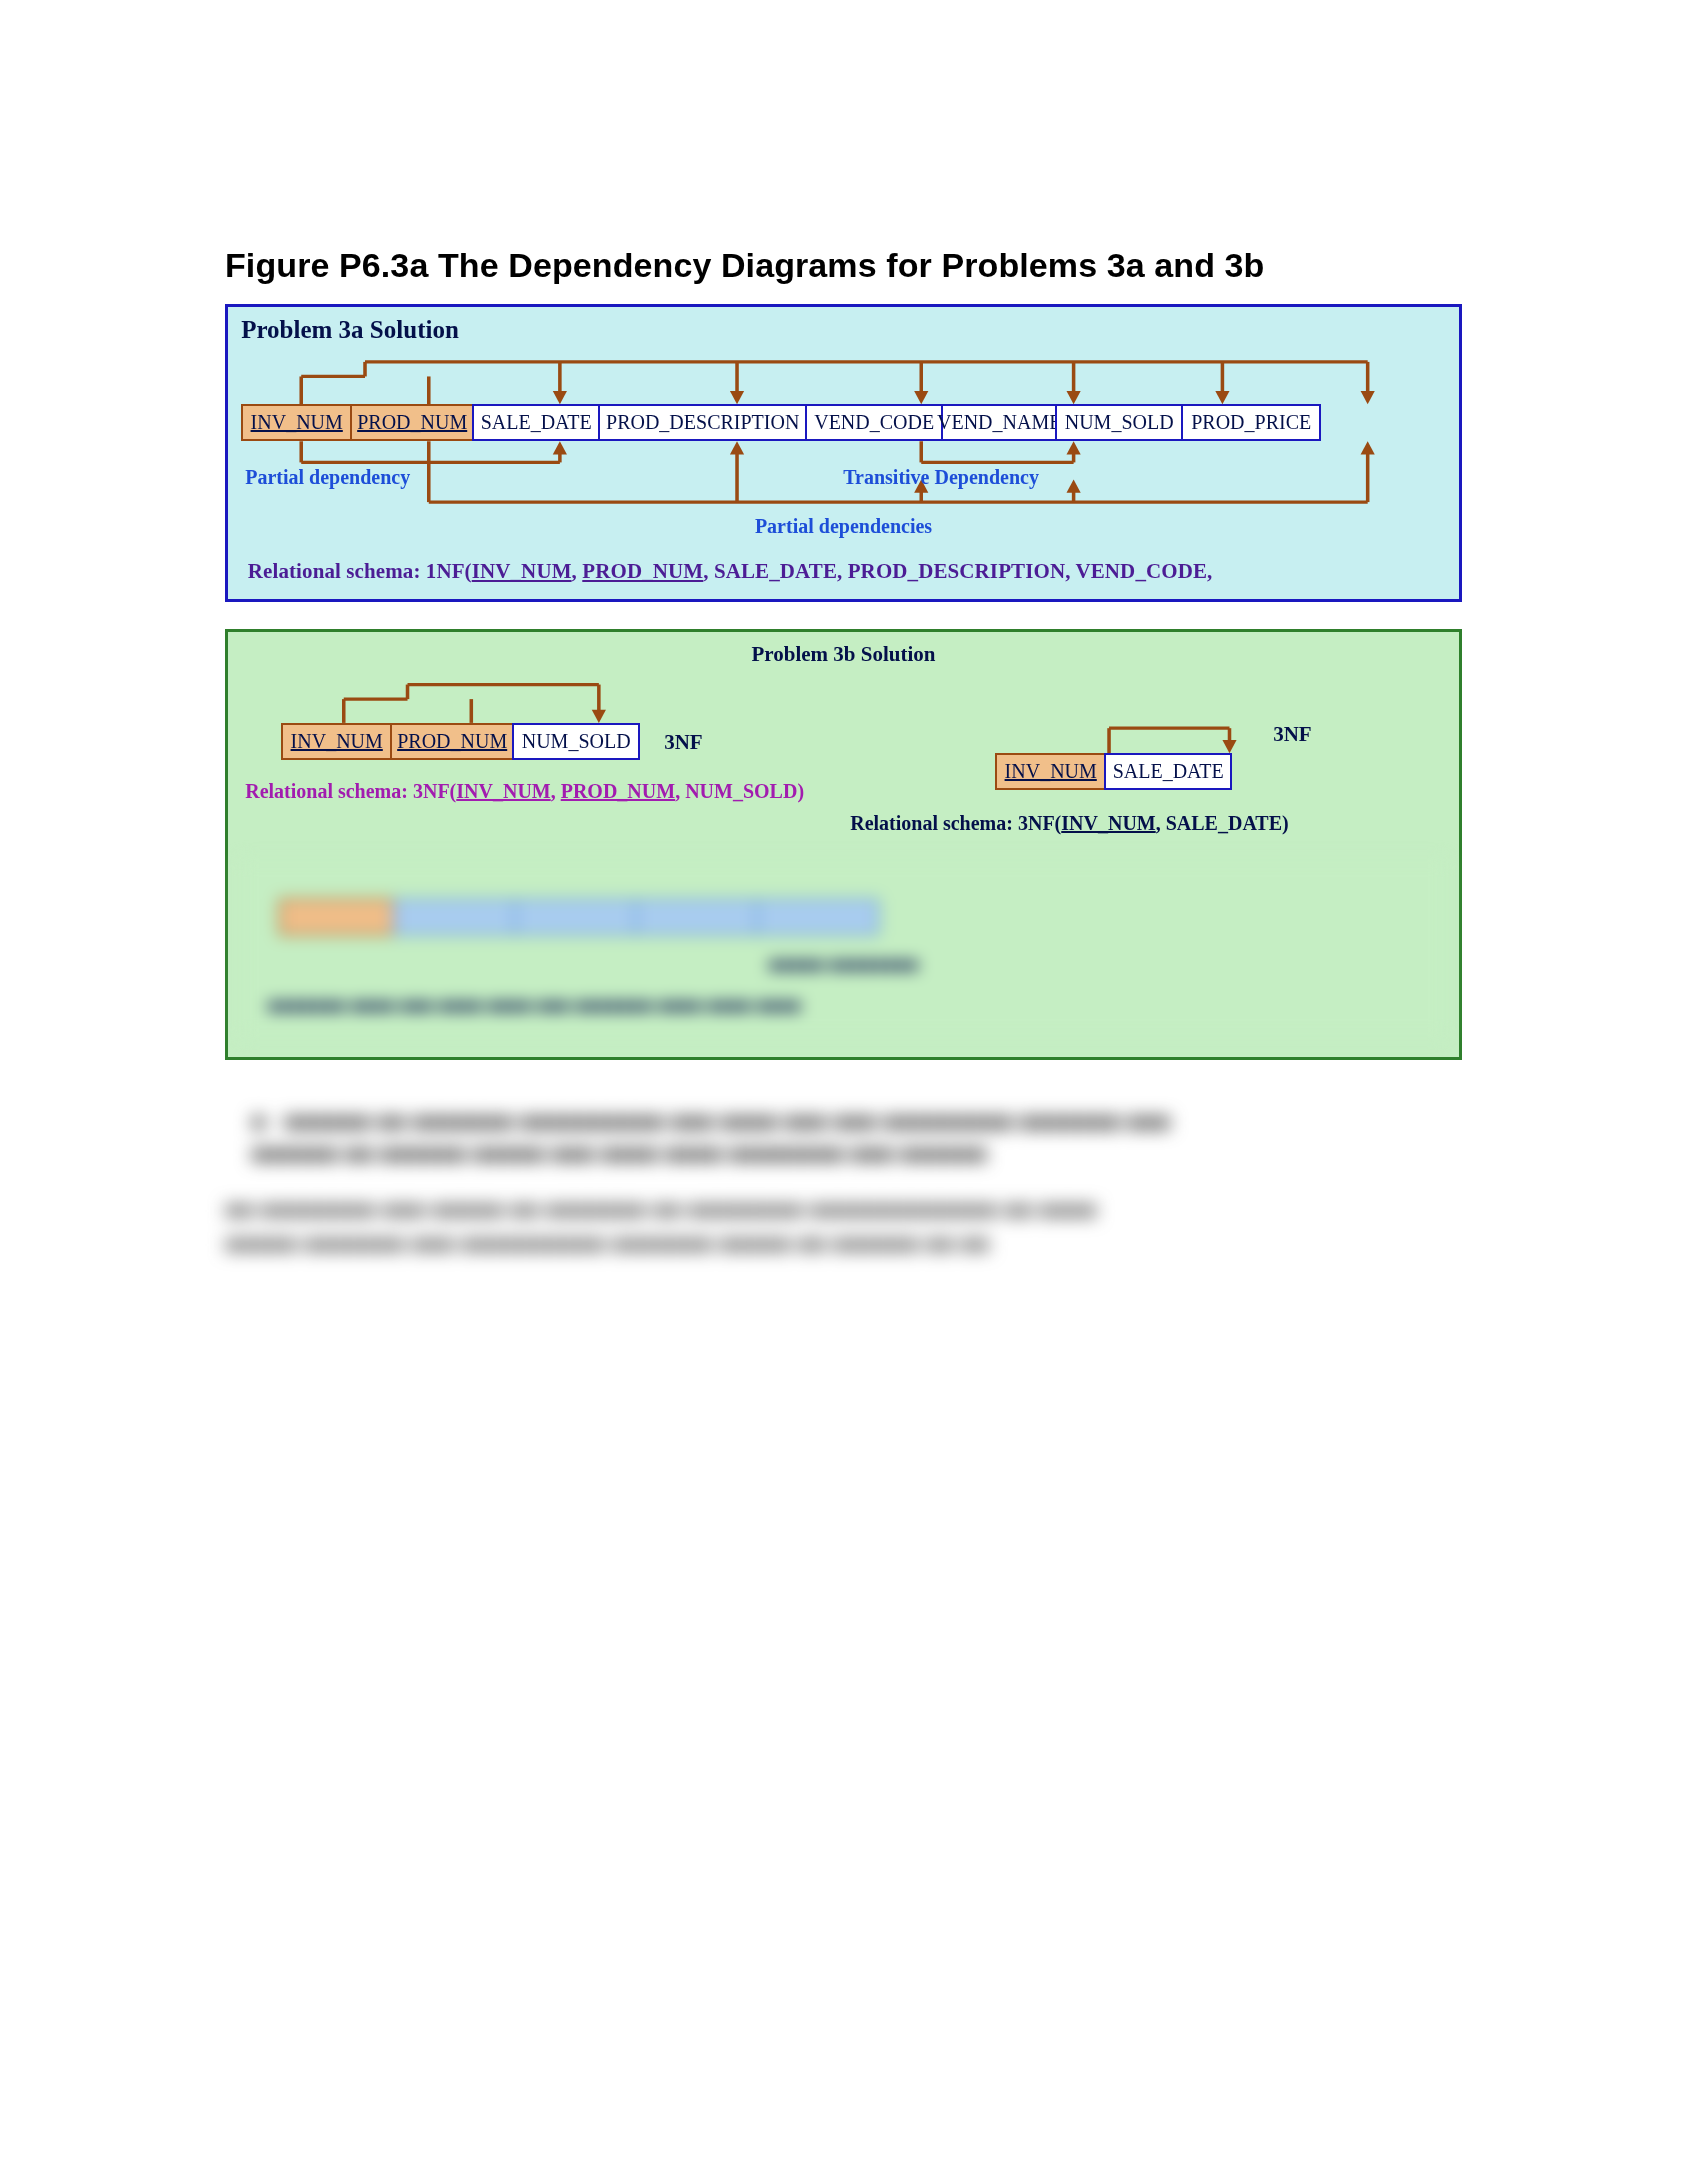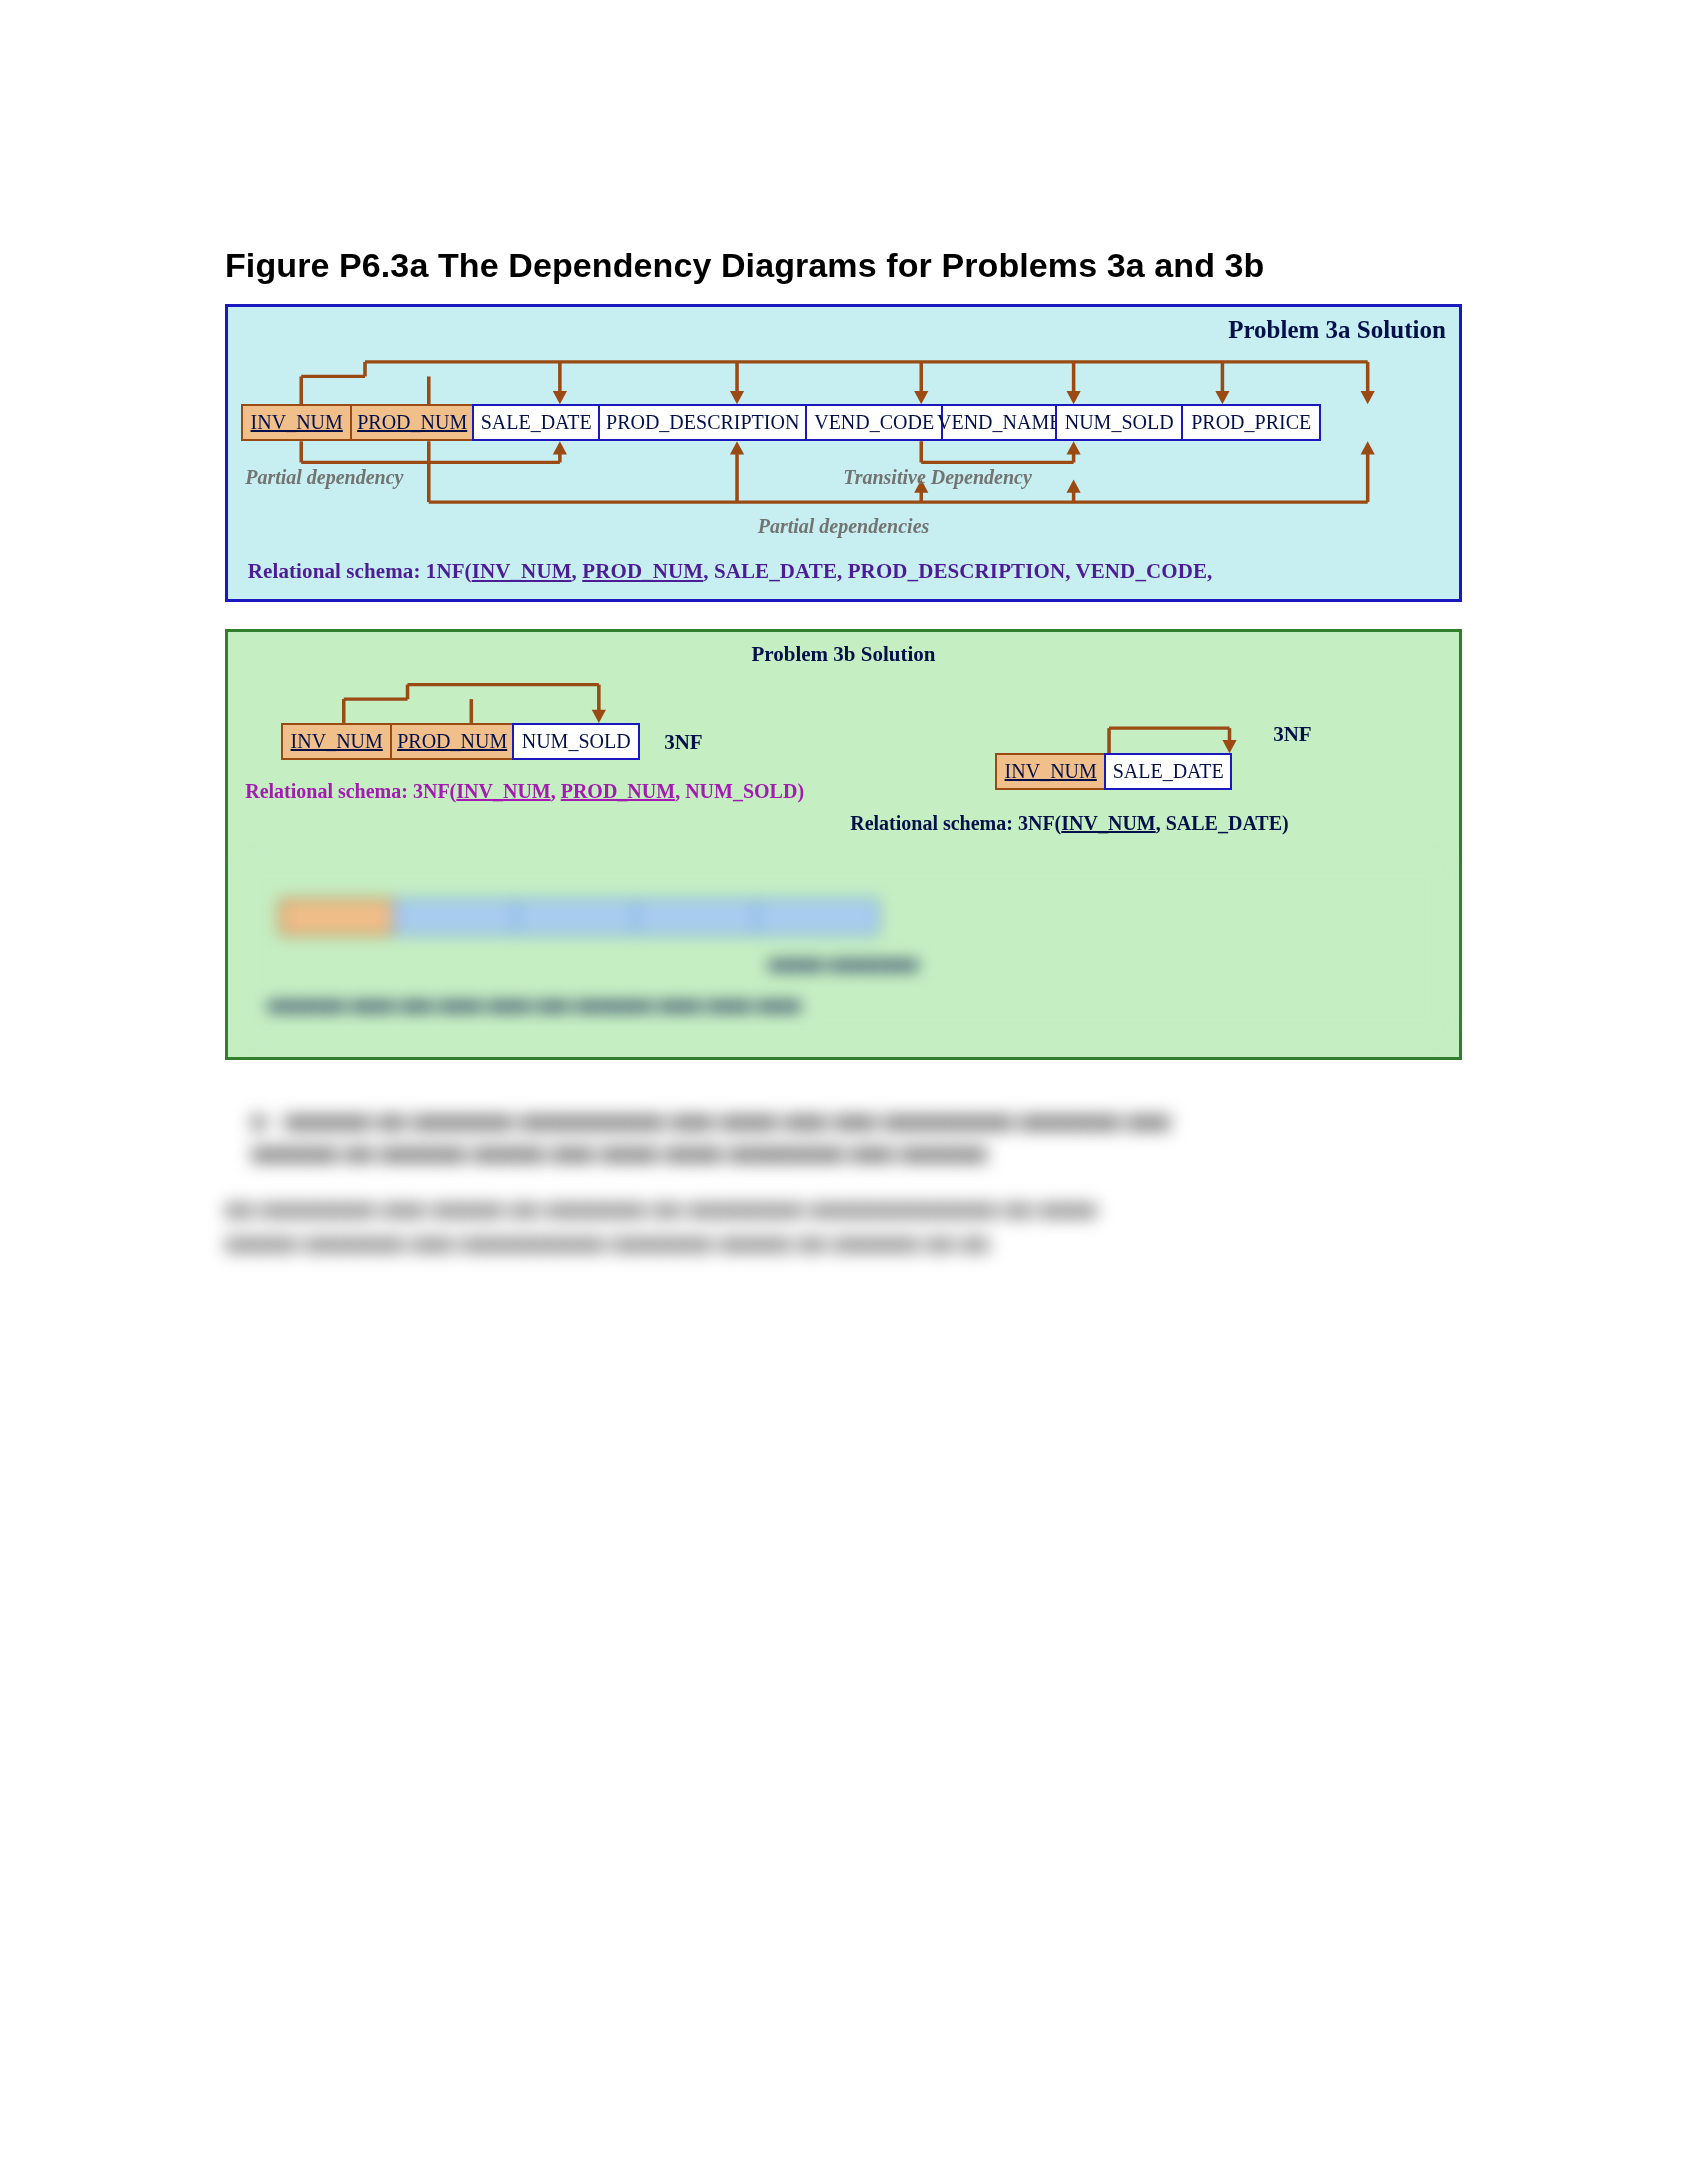--- a/index.html
+++ b/index.html
@@ -27,21 +27,21 @@
   
   .panel3a {
     border: 3.3px solid #1a18bf;
     background: #c7eff1;
     padding: 6.6px 13.2px 12px 13.2px;
     margin-bottom: 26.5px;
     position: relative;
     box-sizing: border-box;
   }
   .p3a-title {
-    text-align: right;
+    text-align: left;
     font-weight: 700;
     font-size: 25px;
     color: #04104a;
     margin: 2.6px 0 5.3px 0;
   }
   .p3a-svgwrap {
     position: relative;
     height: 205px;
   }
   .p3a-row {
@@ -77,22 +77,21 @@
   .p3a-row .w-pdesc { width: 209px; }
   .p3a-row .w-vcode { width: 138px; }
   .p3a-row .w-vname { width: 116px; }
   .p3a-row .w-nsold { width: 128px; }
   .p3a-row .w-pprice{ width: 140px; }
 
   .label3a {
     position: absolute;
     font-size: 20px;
     font-weight: 700;
-    color: #737373;
-    font-style: italic;
+    color: #1d4ed8;
   }
   .lbl-partial1 { top: 116px; left: 4px; }
   .lbl-trans    { top: 116px; left: 602px; }
   .lbl-partials { top: 165px; left: 0; width: 100%; text-align: center; }
 
   .schema3a {
     font-size: 21px;
     font-weight: 700;
     color: #4c1d95;
     margin-top: 0;

